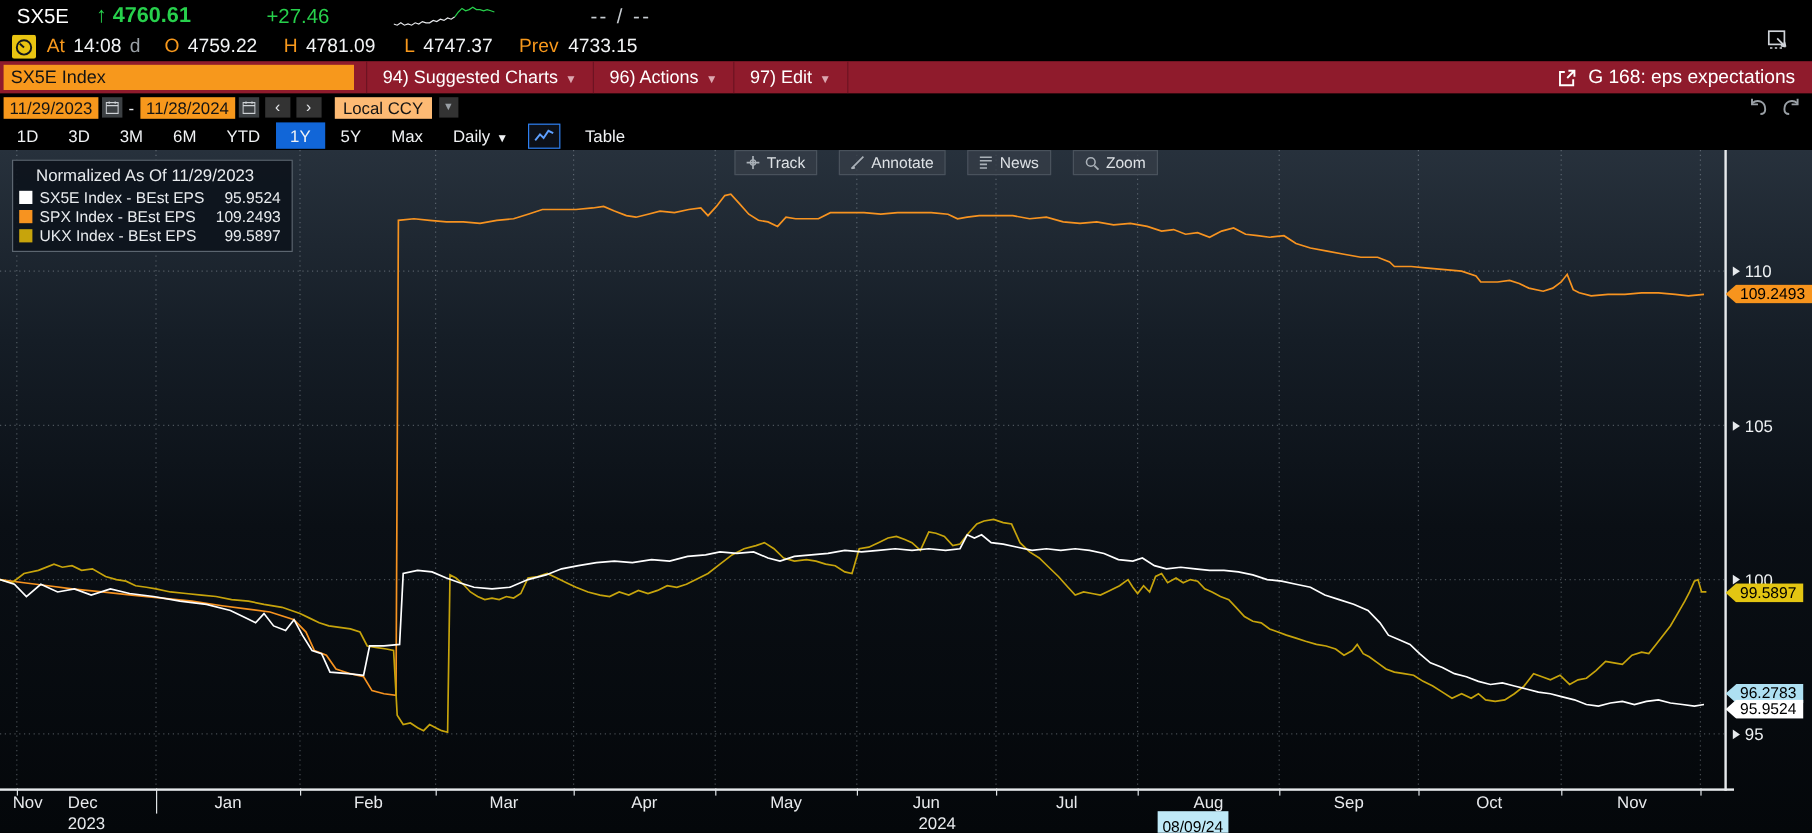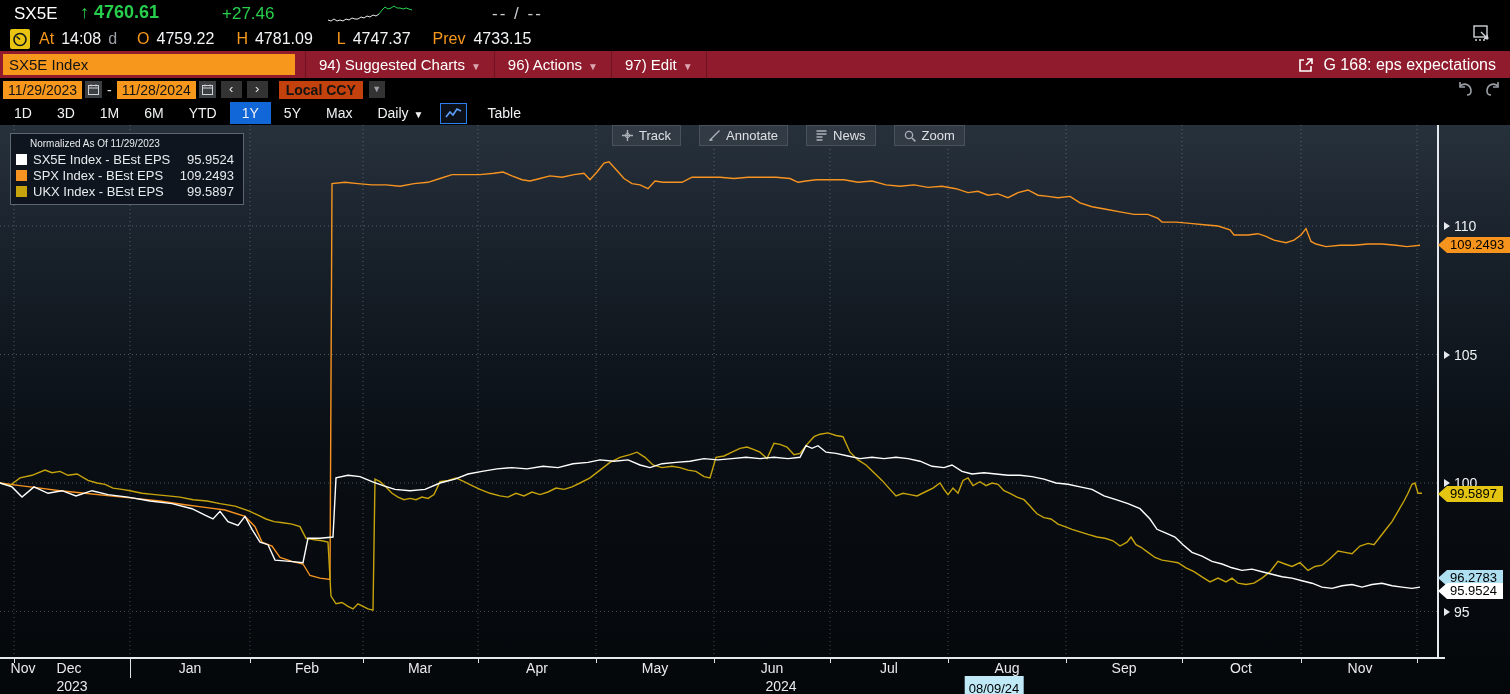--- a/index.html
+++ b/index.html
@@ -25,21 +25,21 @@
   .menus{display:flex;margin-left:10px;height:27px;border-left:1px solid #6d1322;}
   .menu{color:#fff;font-size:15px;padding:0 13px;line-height:27px;border-right:1px solid #6d1322;cursor:default;}
   .menu .caret{color:#dca7b0;font-size:10px;margin-left:6px;}
   .redbar-right{margin-left:auto;display:flex;align-items:center;gap:9px;margin-right:14px;color:#fff;font-size:16px;}
   
   .daterow{position:absolute;top:78px;left:0;right:0;height:23px;background:#000;display:flex;align-items:center;gap:3px;padding-left:3px;}
   .dfield{background:#f7981c;color:#141414;font-size:14px;height:18px;line-height:18px;padding:0 5px;}
   .calbtn{width:17px;height:17px;background:#3c4043;display:flex;align-items:center;justify-content:center;}
   .dash{color:#e8eaed;font-size:14px;padding:0 2px;}
   .navbtn{width:21px;height:17px;background:#333;color:#e8eaed;font-size:13px;text-align:center;line-height:16px;margin-left:2px;}
-  .ccy{background:#c2410c;height:18px;line-height:18px;padding:0 7px;color:#141414;font-size:14px;margin-left:8px;min-width:66px;font-weight:bold;}
+  .ccy{background:#fdba74;height:18px;line-height:18px;padding:0 7px;color:#141414;font-size:14px;margin-left:8px;min-width:66px;}
   .ccy-dd{width:16px;height:17px;background:#333;color:#9aa0a6;font-size:9px;text-align:center;line-height:17px;margin-left:3px;}
   .daterow-right{margin-left:auto;margin-right:8px;display:flex;gap:10px;align-items:center;}
   
   .tabsrow{position:absolute;top:101px;left:0;right:0;height:24px;background:#000;display:flex;align-items:center;padding-left:2px;}
   .tab{color:#f0f2f4;font-size:14px;padding:3px 12px;cursor:default;}
   .tab.active{background:#1166d8;}
   .freq{color:#f0f2f4;font-size:14px;padding:3px 9px;margin-left:4px;}
   .freq .dn{font-size:10px;margin-left:5px;}
   .charttype{width:25px;height:19px;border:1px solid #2d7ff0;display:flex;align-items:center;justify-content:center;margin:0 8px;background:#0c1018;}
   .tabsrow-right{margin-left:auto;display:flex;align-items:center;gap:4px;margin-right:8px;}
@@ -57,21 +57,21 @@
   .ylabel{position:absolute;left:1444px;transform:translateY(-50%);color:#eef1f3;font-size:14px;display:flex;align-items:center;}
   .ylabel::before{content:"";border-left:6px solid #e6e9ec;border-top:4px solid transparent;border-bottom:4px solid transparent;margin-right:4px;}
   .badge{position:absolute;left:1438px;height:16px;line-height:16px;color:#000;font-size:13px;
      padding:0 6px 0 12px;clip-path:polygon(0 50%,9px 0,100% 0,100% 100%,9px 100%);white-space:nowrap;}
   .mtick{position:absolute;top:532px;width:1px;background:#dfe3e6;}
   .mlab{position:absolute;top:535px;transform:translateX(-50%);color:#e8eaed;font-size:14px;}
   .yrlab{position:absolute;top:553px;transform:translateX(-50%);color:#e8eaed;font-size:14px;}
   .tdate{position:absolute;top:551px;transform:translateX(-50%);background:#bfe9f7;color:#000;font-size:13px;height:17px;line-height:17px;padding:4px 4px;}
   
   .legend{position:absolute;left:10px;top:8px;background:rgba(13,20,28,0.92);border:1px solid #5c6670;padding:3px 9px 5px 5px;min-width:218px;}
-  .leg-title{color:#e8ebee;font-size:10px;margin:1px 0 2px 14px;}
+  .leg-title{color:#e8ebee;font-size:14px;margin:1px 0 2px 14px;}
   .leg-row{display:flex;align-items:center;font-size:13px;color:#e8ebee;height:16px;}
   .leg-sw{width:11px;height:11px;margin-right:6px;flex:0 0 auto;}
   .leg-val{margin-left:auto;padding-left:12px;}
   
   .tools{position:absolute;left:612px;top:0;display:flex;gap:18px;}
   .tool{display:flex;align-items:center;gap:6px;background:rgba(54,62,72,0.78);border:1px solid #49525c;
      color:#dde1e5;font-size:13px;height:19px;padding:0 9px;}
   svg{display:block;}
 </style>
 </head>
@@ -168,21 +168,21 @@
           <path d="M14 0 v5 h-5" fill="none" stroke="#9aa0a6" stroke-width="1.6"></path>
         </svg>
     </span>
   </div>
 </div>
 
 <div class="tabsrow">
   <span id="period-tabs" style="display:flex;gap:1px">
       <span class="tab">1D</span>
       <span class="tab">3D</span>
-      <span class="tab">1M</span>
+      <span class="tab">3M</span>
       <span class="tab">6M</span>
       <span class="tab">YTD</span>
       <span class="tab active">1Y</span>
       <span class="tab">5Y</span>
       <span class="tab">Max</span>
     </span>
   <span class="freq"><span>Daily</span><span class="dn">▼</span></span>
   <span class="charttype">
     <svg width="17" height="12" viewBox="0 0 17 12">
         <polyline points="1,10 5,5 8,8 12,2 16,4" fill="none" stroke="#5ea0ff" stroke-width="1.6"></polyline>

